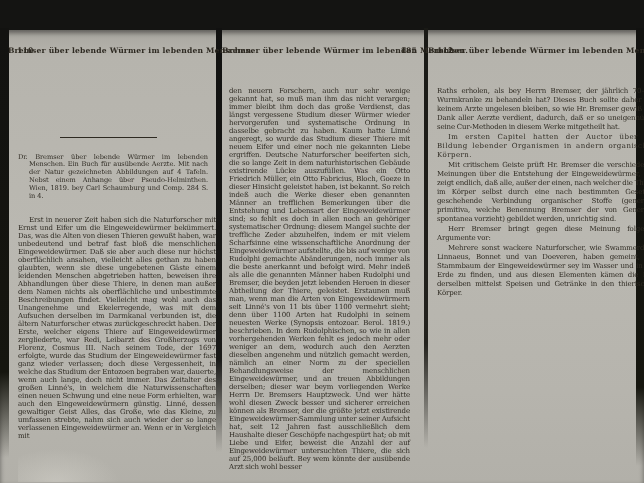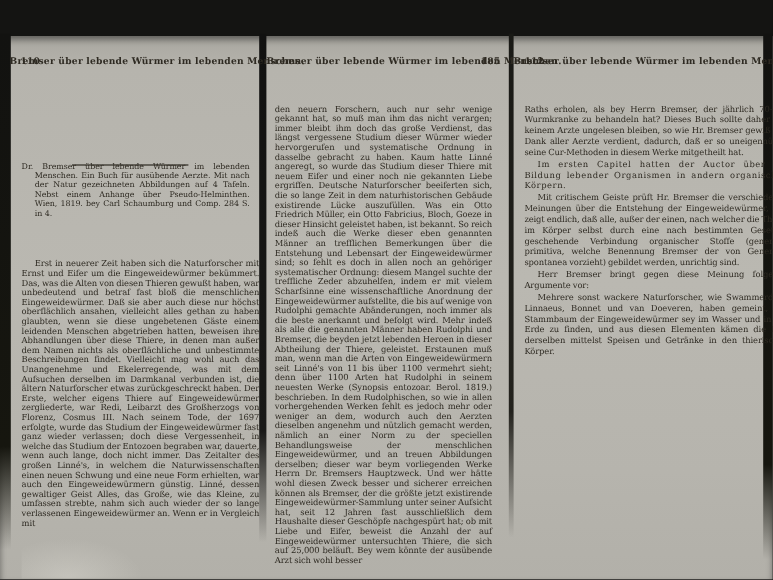--- a/index.html
+++ b/index.html
@@ -35,21 +35,21 @@
   .page-112{left:428px;width:240px;}
 
   .header{position:absolute;top:16px;left:0;right:0;text-align:center;
     font-size:7.6px;font-weight:bold;letter-spacing:.2px;white-space:nowrap;}
   .pn-left{position:absolute;left:9px;top:0;}
   .pn-right{position:absolute;right:7px;top:0;}
 
   .rule{position:absolute;top:107px;left:52px;width:97px;height:0;
     border-top:1.2px solid #2e2a22;}
 
-  .biblio{position:absolute;top:99px;left:10px;right:8px;
+  .biblio{position:absolute;top:117px;left:10px;right:8px;
     font-size:6.6px;line-height:7.8px;text-align:justify;
     padding-left:11px;text-indent:-11px;letter-spacing:-.05px;}
 
   .bodytext{font-size:7px;text-align:justify;letter-spacing:-.12px;word-spacing:-.3px;margin-top:20px;}
   .body-110{position:absolute;top:166px;left:10px;right:0;line-height:8px;text-indent:11px;}
   .body-111{position:absolute;top:37px;left:7px;right:14px;line-height:8px;}
 
   .content-112{position:absolute;top:37px;left:9px;right:11px;line-height:9px;}
   .content-112 p{margin:0 0 1px 0;}
   .content-112 p.ind{text-indent:11px;}

